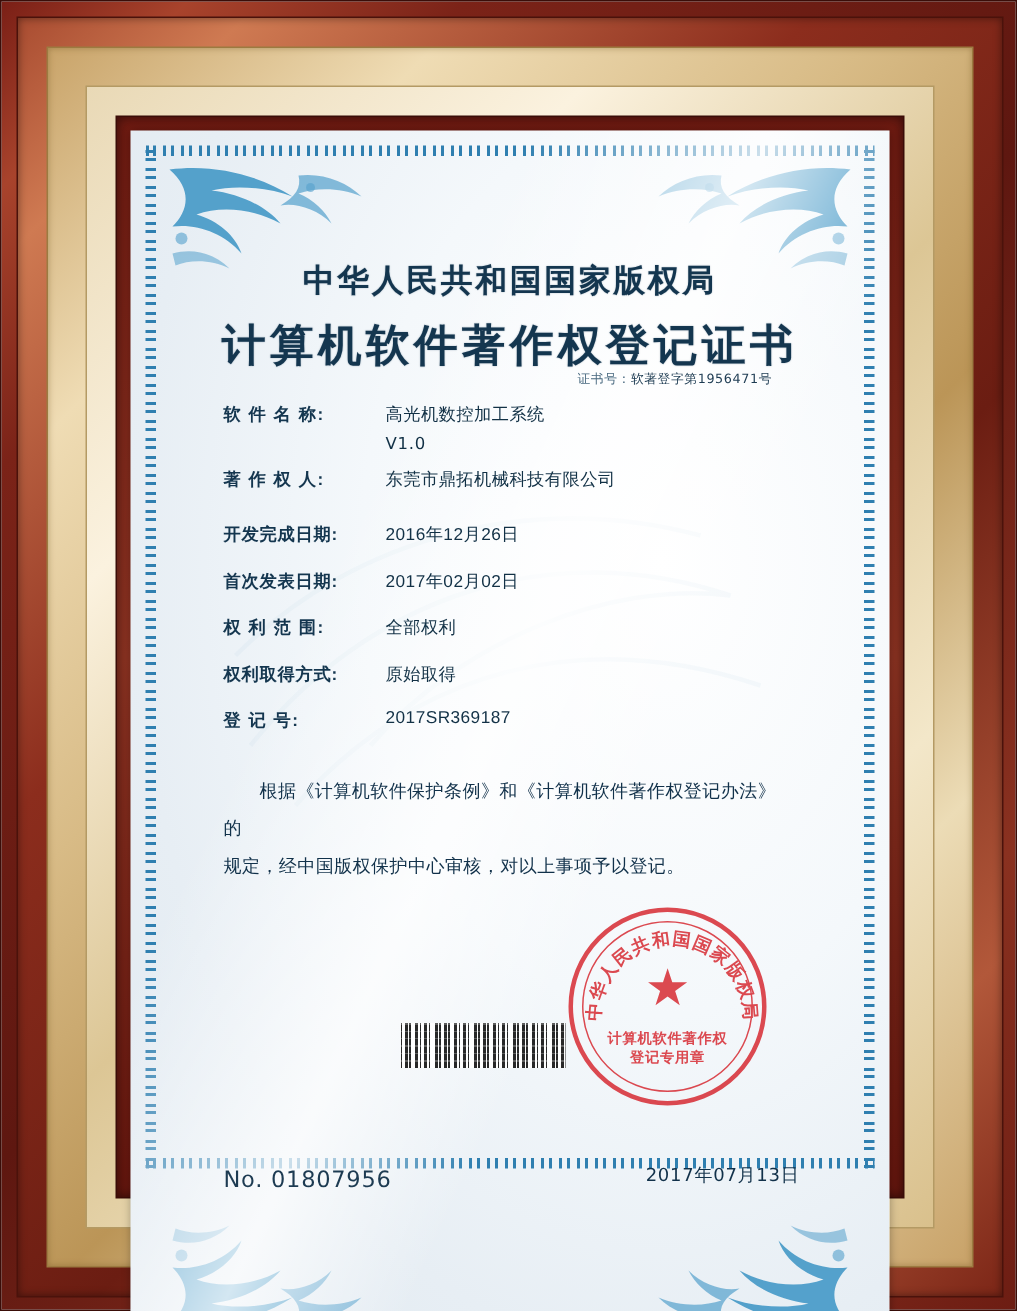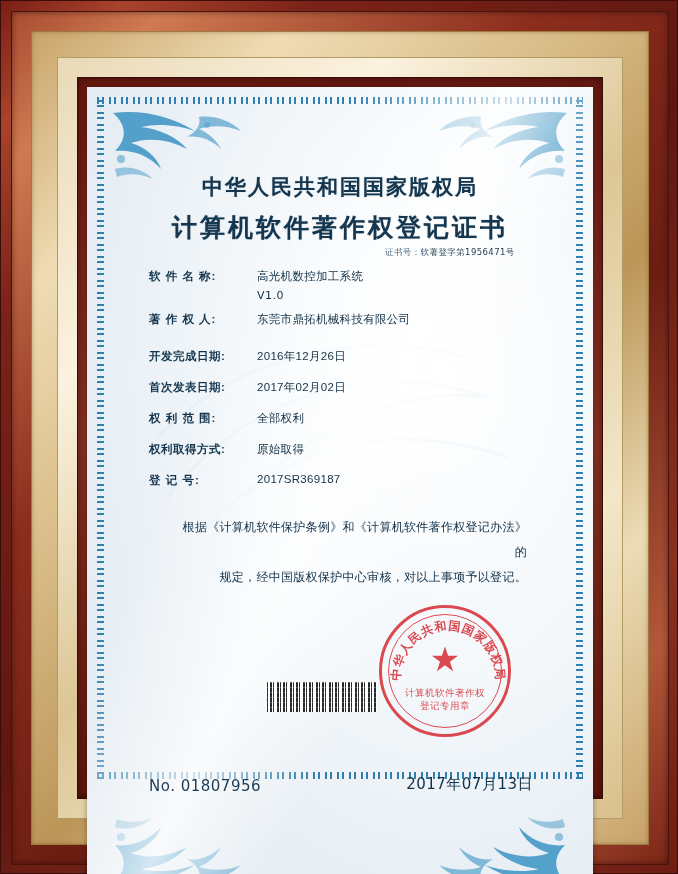--- a/index.html
+++ b/index.html
@@ -124,21 +124,21 @@
     letter-spacing: 2px;
     color: #14364f;
     font-weight: bold;
     text-shadow: 0 0 1px rgba(20,54,79,.4);
   }
   .title-sub {
     position: absolute;
     left: 0; right: 0; top: 124px;
     text-align: center;
     font-family: "DejaVu Serif", serif;
-    font-size: 25px;
+    font-size: 29px;
     letter-spacing: 3px;
     color: #14364f;
     font-weight: bold;
     text-shadow: 0 0 1px rgba(20,54,79,.45);
   }
   .cert-no {
     position: absolute;
     left: 298px; top: 160px;
     font-size: 8.5px;
     color: #2b4a61;
@@ -186,21 +186,20 @@
 
   .para {
     position: absolute;
     left: 62px;
     top: 428px;
     width: 378px;
     font-size: 12px;
     line-height: 25px;
     color: #11314a;
     letter-spacing: .3px;
-    text-align: right;
   }
   .para .indent { display: inline-block; width: 24px; }
 
   
   .barcode {
     position: absolute;
     left: 180px;
     top: 595px;
     width: 110px;
     height: 30px;
@@ -253,36 +252,36 @@
   }
   .seal-bottom-text {
     position: absolute;
     left: 0; right: 0;
     top: 78px;
     text-align: center;
     color: #d6232b;
     font-size: 9.5px;
     line-height: 13px;
     letter-spacing: .5px;
-    font-weight: normal;
+    font-weight: bold;
   }
 
   .serial {
     position: absolute;
     left: 62px;
     top: 690px;
     font-size: 15px;
     color: #1d3b52;
     letter-spacing: .5px;
   }
   .issue-date {
     position: absolute;
     right: 60px;
     top: 688px;
-    font-size: 15px;
+    font-size: 12px;
     color: #11314a;
     letter-spacing: .5px;
   }
 
   
   .watermark {
     position: absolute;
     left: 40px; top: 150px;
     width: 430px; height: 420px;
     opacity: .10;

